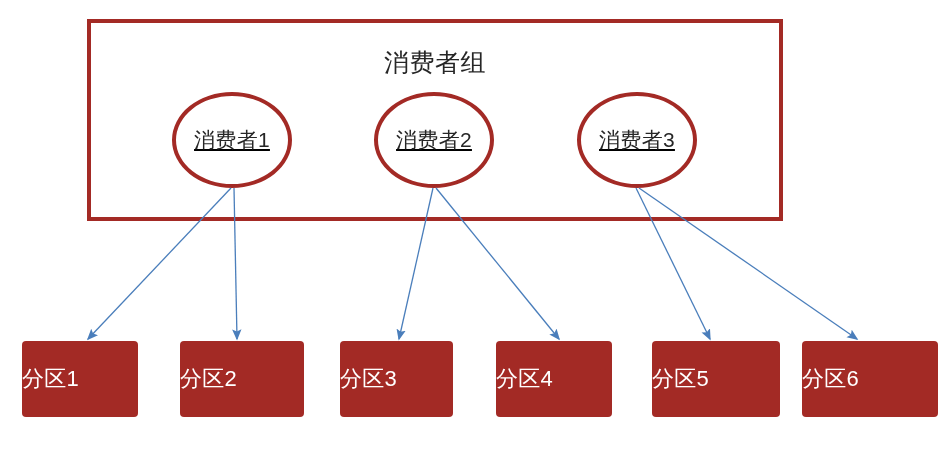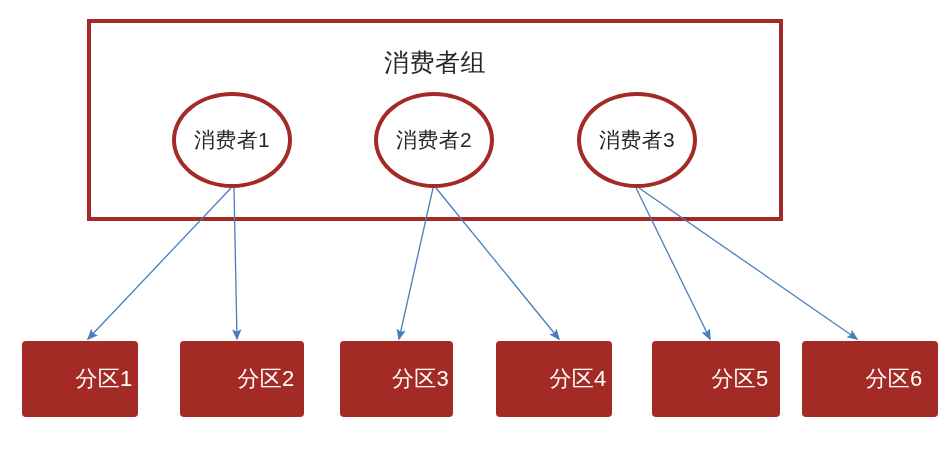--- a/index.html
+++ b/index.html
@@ -49,39 +49,38 @@
     position: absolute;
     width: 120px;
     height: 97px;
     box-sizing: border-box;
     border: 4px solid #A32A25;
     border-radius: 50%;
     background: #ffffff;
     display: flex;
     align-items: center;
     justify-content: center;
+    text-decoration: underline;
   }
   .consumer-label {
     font-size: 21px;
     line-height: 24px;
     color: #262626;
     white-space: nowrap;
     letter-spacing: 0.3px;
   }
   .partition {
     position: absolute;
     width: 116px;
     height: 76px;
     box-sizing: border-box;
     background: #A32A25;
     border-radius: 4px;
     display: flex;
     align-items: center;
-    justify-content: center;
-    padding-left: 48px;
   }
   .partition-label {
     font-size: 22px;
     line-height: 26px;
     color: #ffffff;
     white-space: nowrap;
     letter-spacing: 0.3px;
   }
 </style>
 </head>

